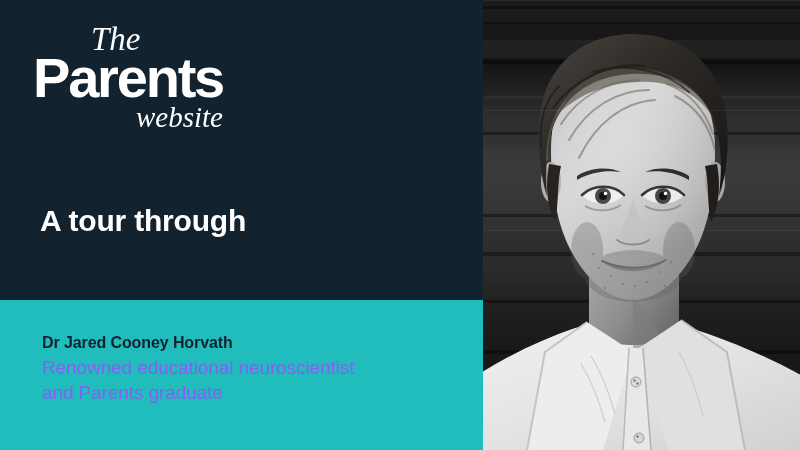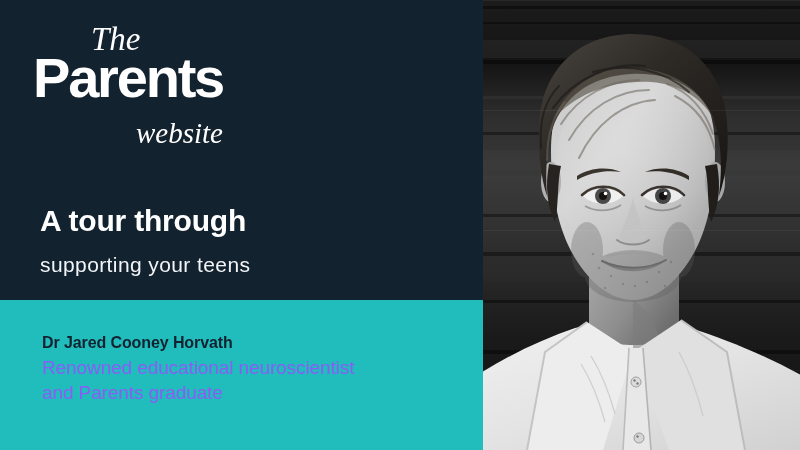--- a/index.html
+++ b/index.html
@@ -74,21 +74,21 @@
     font-family: "Liberation Sans", sans-serif;
     font-weight: 700;
     font-size: 56px;
     line-height: 56px;
     letter-spacing: -2.2px;
     color: #ffffff;
   }
   .logo-website {
     position: absolute;
     left: 103px;
-    top: 96px;
+    top: 80px;
     font-family: "Liberation Serif", serif;
     font-style: italic;
     font-weight: 400;
     font-size: 29px;
     line-height: 30px;
     color: #ffffff;
   }
 
   
   .title-block {
@@ -170,21 +170,20 @@
 
     <div class="logo">
       <div class="logo-the">The</div>
       <div class="logo-parents">Parents</div>
       <div class="logo-website">website</div>
     </div>
 
     <div class="title-block">
       <div class="title-line">A tour through</div>
     </div>
-    <div class="subtitle">supporting your teens</div>
 
     <div class="speaker-block">
       <div class="speaker-name">Dr Jared Cooney Horvath</div>
       <div class="speaker-desc-line">Renowned educational neuroscientist</div>
       <div class="speaker-desc-line">and Parents graduate</div>
     </div>
 
   </div>
 
   <div class="photo">

